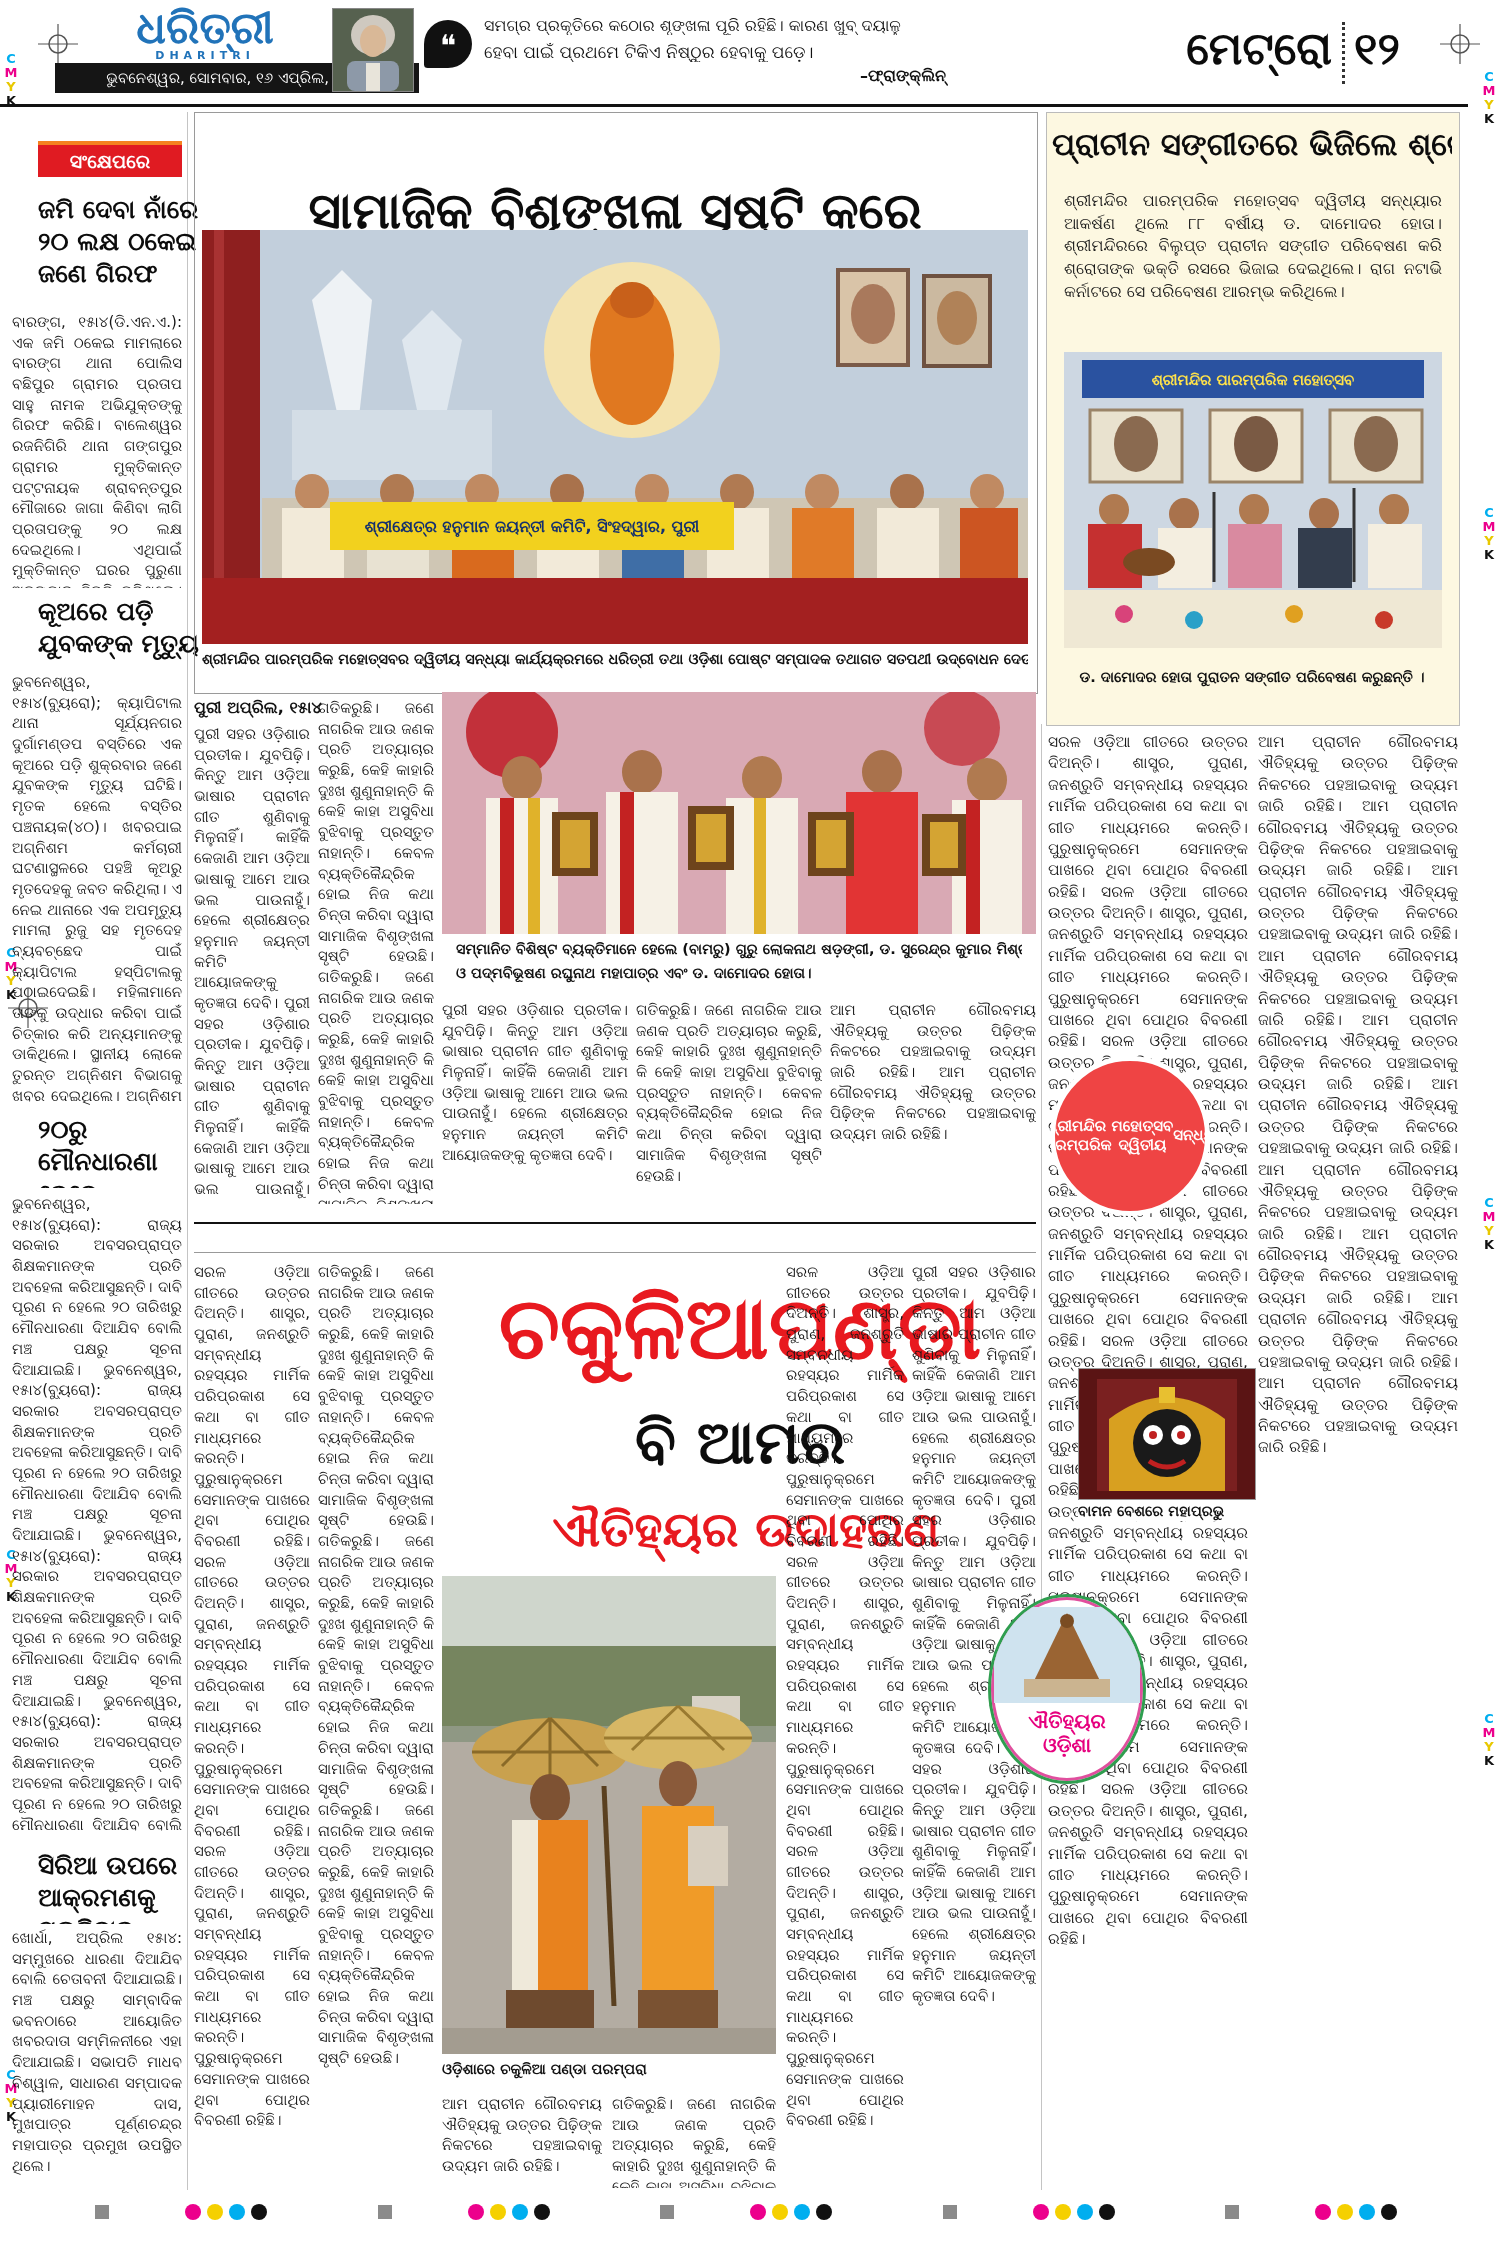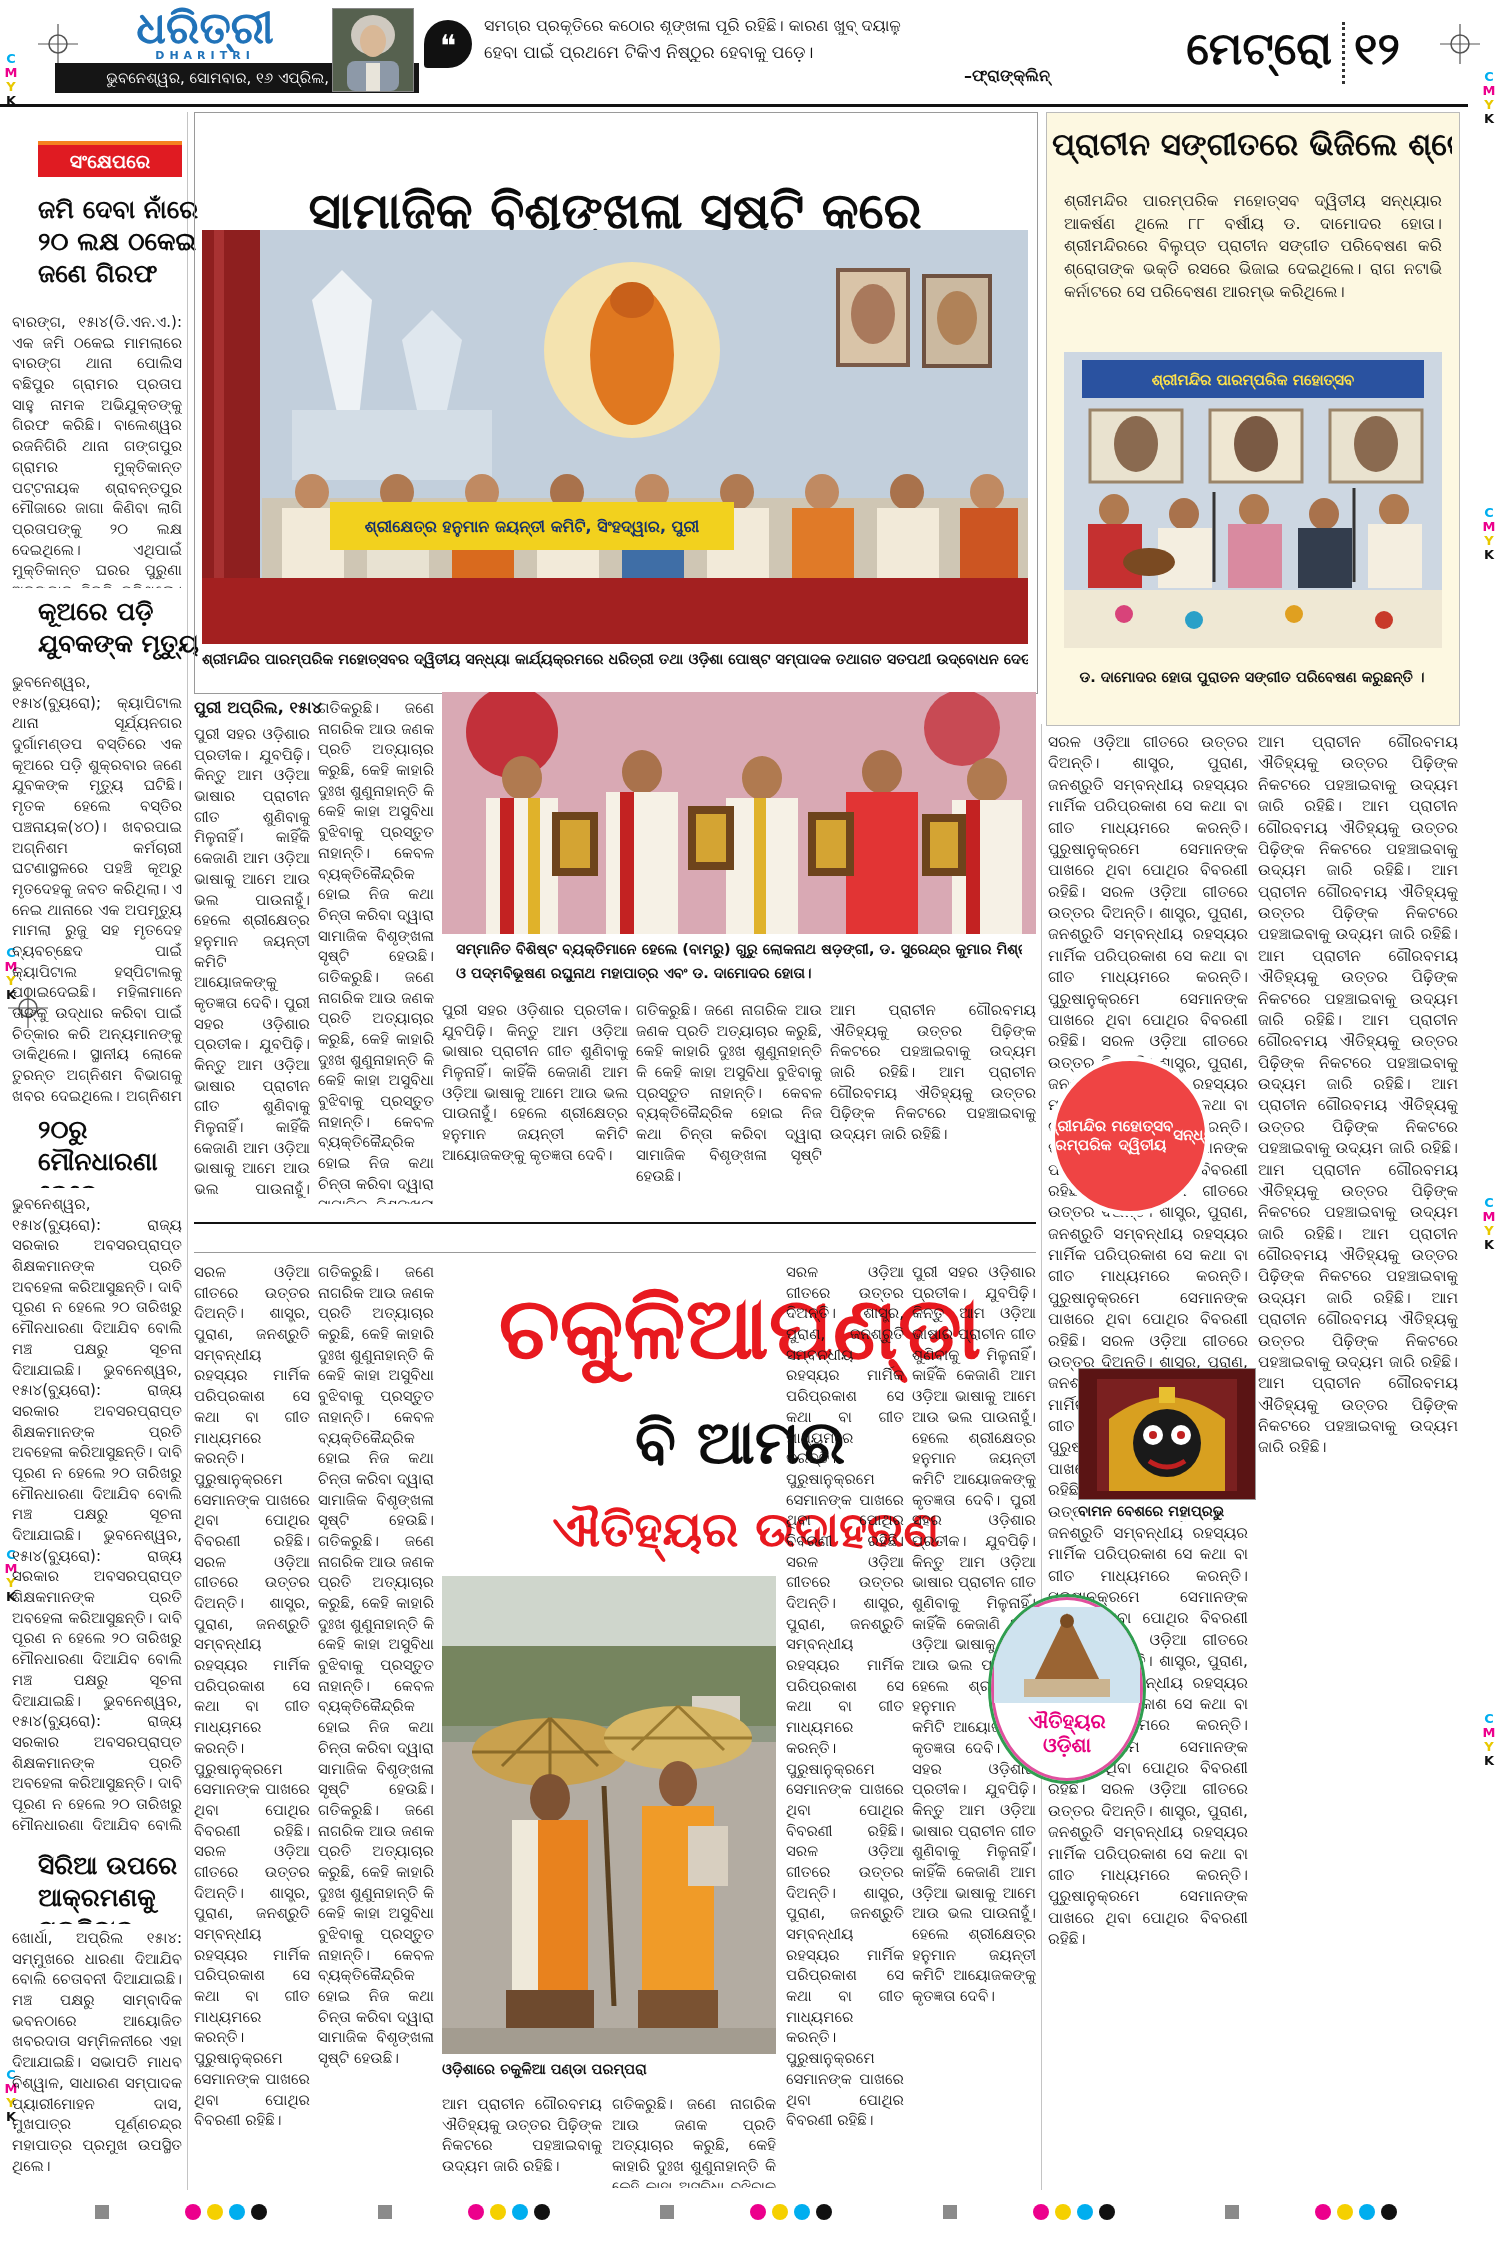--- a/index.html
+++ b/index.html
@@ -104,21 +104,21 @@
       <ellipse cx="40" cy="32" rx="13" ry="16" fill="#d9b897"></ellipse>
       <rect x="14" y="52" width="52" height="30" rx="8" fill="#8d99a8"></rect>
       <rect x="33" y="54" width="14" height="28" fill="#e8e4da"></rect>
     </svg>
   </div>
 
   <div class="abs" style="left:424px;top:20px;width:48px;height:48px;border-radius:50% 50% 50% 8%;background:#111;color:#fff;
               font-size:30px;line-height:52px;text-align:center;">❝</div>
   <div class="abs" style="left:484px;top:16px;width:590px;font-size:16px;color:#111;white-space:nowrap;overflow:hidden;">ସମଗ୍ର ପ୍ରକୃତିରେ କଠୋର ଶୃଙ୍ଖଳା ପୂରି ରହିଛି। କାରଣ ଖୁବ୍ ଦୟାଳୁ</div>
   <div class="abs" style="left:484px;top:42px;width:590px;font-size:17px;color:#111;white-space:nowrap;overflow:hidden;">ହେବା ପାଇଁ ପ୍ରଥମେ ଟିକିଏ ନିଷ୍ଠୁର ହେବାକୁ ପଡ଼େ।</div>
-  <div class="abs" style="left:860px;top:66px;width:190px;font-size:16px;font-weight:bold;color:#111;text-align:right;">–ଫ୍ରାଙ୍କ୍‌ଲିନ୍</div>
+  <div class="abs" style="left:860px;top:66px;width:190px;font-size:16px;font-weight:bold;color:#111;">–ଫ୍ରାଙ୍କ୍‌ଲିନ୍</div>
 
   <div class="abs" style="left:1128px;top:22px;width:204px;font-size:45px;font-weight:bold;color:#0b0b0b;text-align:right;
               white-space:nowrap;overflow:hidden;">ମେଟ୍ରୋ</div>
   <div class="abs" style="left:1342px;top:22px;height:62px;border-left:3px dotted #333;"></div>
   <div class="abs" style="left:1354px;top:22px;width:78px;font-size:45px;font-weight:bold;color:#0b0b0b;white-space:nowrap;overflow:hidden;">୧୨</div>
 
   <div class="rule" style="left:0;top:104px;width:1468px;height:3px;"></div>
   <div class="vrule" style="left:187px;top:112px;height:2078px;"></div>
   <div class="vrule" style="left:1041px;top:724px;height:1466px;"></div>
 

